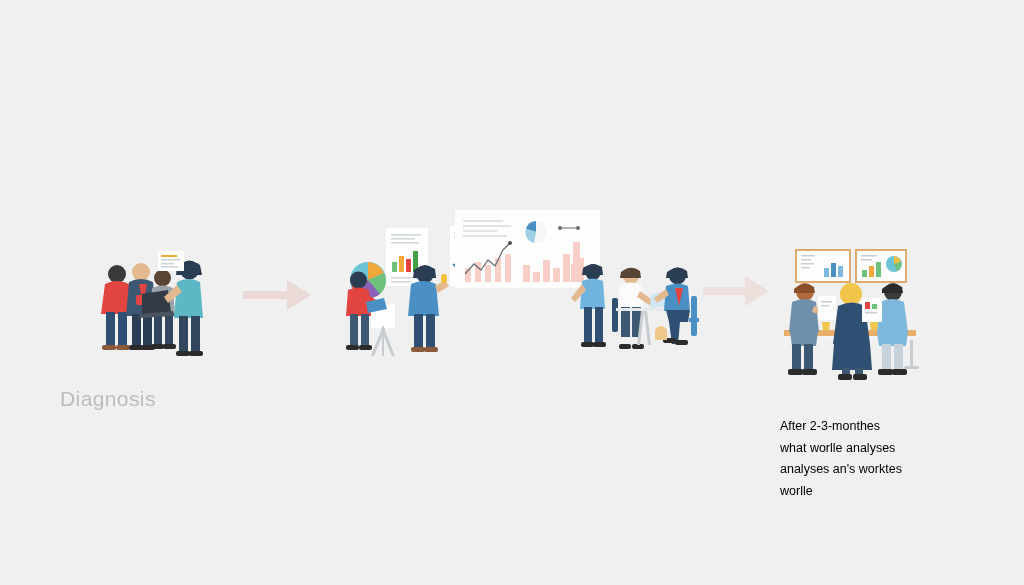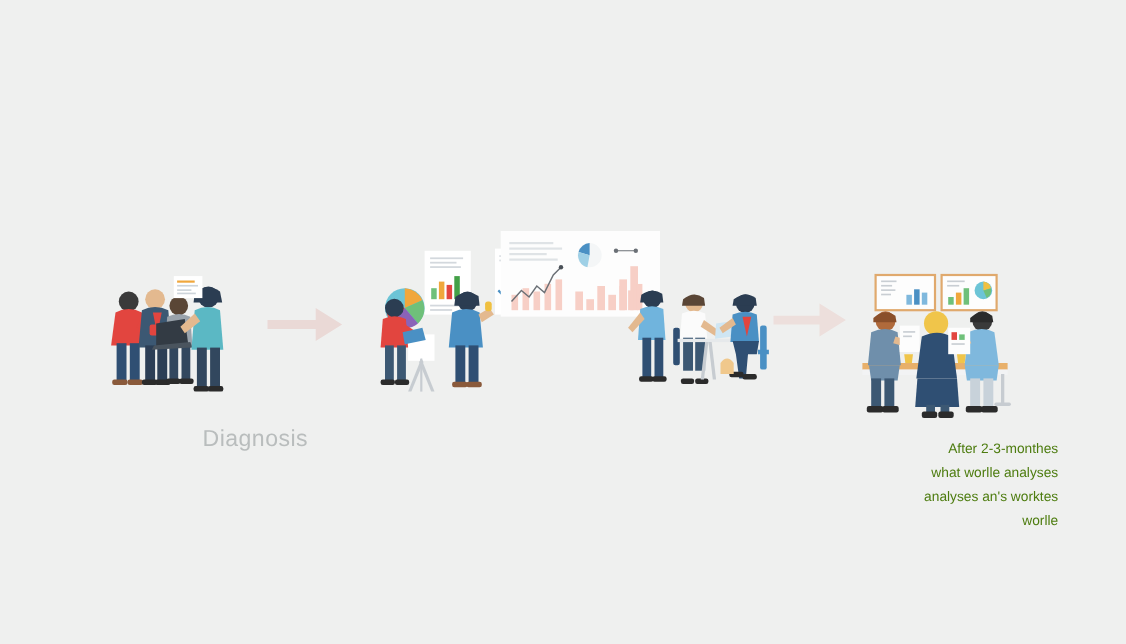--- a/index.html
+++ b/index.html
@@ -11,36 +11,36 @@
     position:relative;
   }
   .stage-board{
     position:absolute;inset:0;
   }
 
   
   .fig{position:absolute;}           
 
   
-  .col{position:absolute;text-align:right;}
+  .col{position:absolute;text-align:left;}
   .col-title{
     font-size:21px;
     font-weight:300;
     color:#b9bdbd;
     letter-spacing:.4px;
     line-height:1;
     margin:0 0 14px 0;
     white-space:nowrap;
   }
   .col-body{
     font-size:12.5px;
     font-weight:400;
-    color:#4d7c0f;
+    color:#000000;
     line-height:1.72;
-    margin:0;
+    margin:18px;
   }
 
   
   .arrow{position:absolute;}
 </style>
 </head>
 <body>
 
 <div class="stage-board">
 

